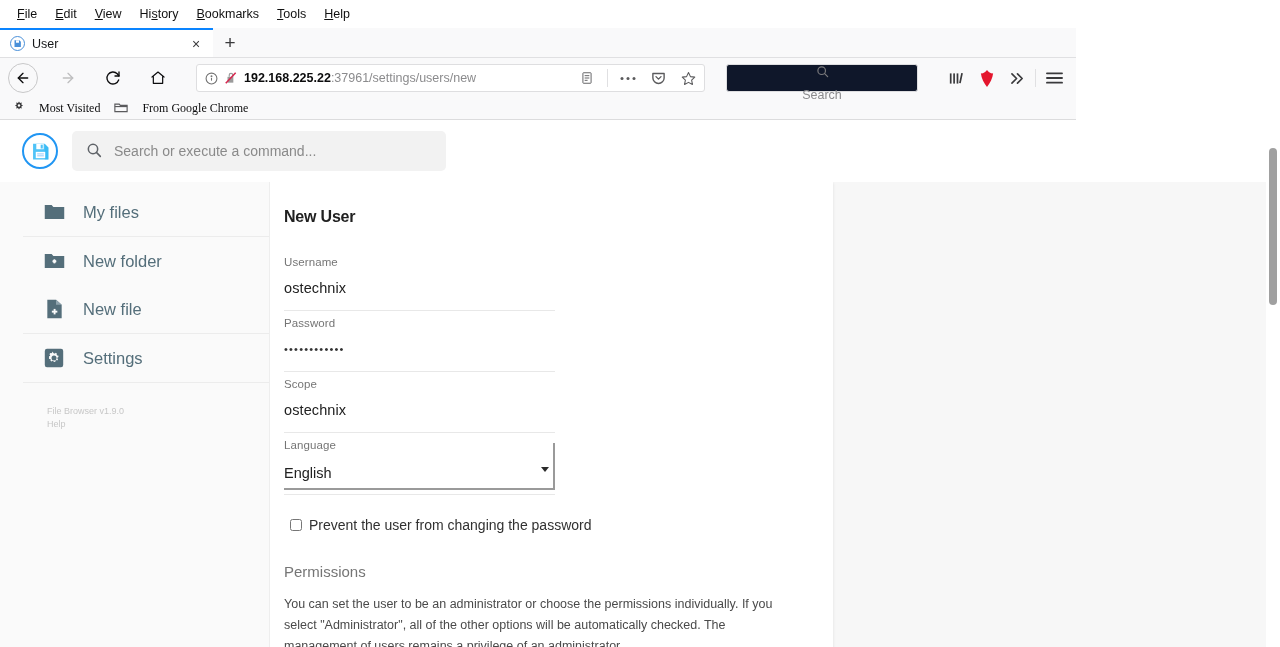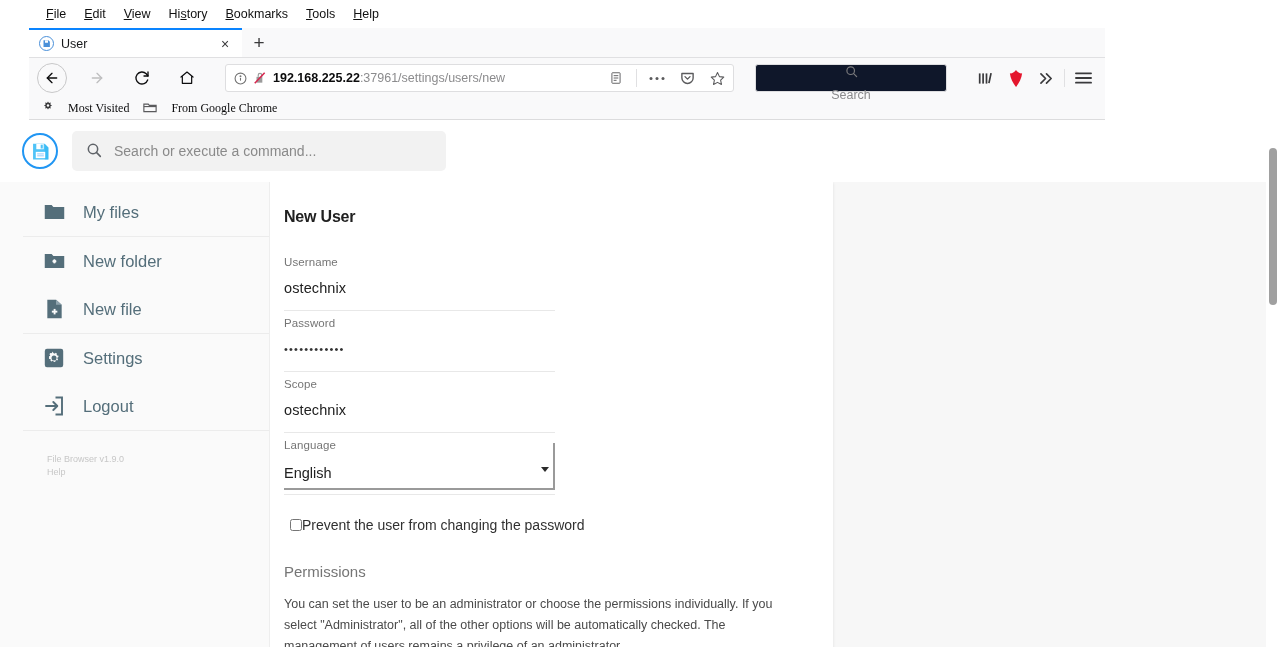--- a/index.html
+++ b/index.html
@@ -5,21 +5,21 @@
   * { box-sizing: border-box; margin: 0; padding: 0; }
   html, body {
     width: 1280px; height: 647px;
     overflow: hidden;
     background: #ffffff;
     font-family: "Liberation Sans", sans-serif;
     -webkit-font-smoothing: antialiased;
   }
 
   
-  .browser { width: 1076px; background: #f9f9fa; margin-left: 29px; }
+  .browser { width: 1076px; background: #f9f9fa; }
 
   .menubar {
     height: 28px; display: flex; align-items: center;
     padding-left: 8px; background: #ffffff;
     font-size: 12.5px; color: #111;
   }
   .menubar .mi {
     padding: 4px 9px; cursor: default; white-space: nowrap;
   }
   .menubar .mi u { text-decoration: underline; }
@@ -181,21 +181,21 @@
     border-left: 4px solid transparent; border-right: 4px solid transparent;
     border-top: 5px solid #2b2b2b;
   }
   .sel-frame {
     position: absolute; left: 0; top: -17px; width: 271px; height: 47px;
     border-right: 2px solid #9a9a9a; border-bottom: 2px solid #9a9a9a;
     pointer-events: none;
   }
 
   .checkrow {
-    display: flex; align-items: center; 
+    display: flex; align-items: center; gap: 7px;
     margin: 22px 0 0 6px; font-size: 14px; color: #313131;
   }
   .checkrow input[type=checkbox] {
     width: 12px; height: 12px; margin: 0;
   }
 
   .section-title {
     font-size: 15px; color: #757575; margin: 30px 0 14px 0; font-weight: normal;
   }
   .section-desc {
@@ -443,30 +443,20 @@
         <div class="nav-item">
           <span class="ic">
             <svg width="20" height="20" viewBox="0 0 20 20">
                 <rect x="0.8" y="0.8" width="18.4" height="18.4" rx="2.2" fill="#546e7a"></rect>
                 <path d="M10 5.4l1 0.2 0.7-0.8 1.3 0.9-0.4 1 0.6 0.8 1.1 0 0.2 1.6-1 0.4-0.2 1 0.8 0.7-0.9 1.3-1-0.4-0.8 0.6 0 1.1-1.6 0.2-0.4-1-1-0.2-0.7 0.8-1.3-0.9 0.4-1-0.6-0.8-1.1 0L5 8.3l1-0.4 0.2-1-0.8-0.7 0.9-1.3 1 0.4 0.8-0.6 0-1.1z" fill="#fafafa"></path>
                 <circle cx="10" cy="10" r="2.5" fill="#546e7a"></circle>
               </svg>
           </span>
           <span>Settings</span>
         </div>
-        <div class="nav-item">
-          <span class="ic">
-            <svg width="20" height="20" viewBox="0 0 20 20" fill="none" stroke="#546e7a" stroke-width="1.9">
-                <path d="M11.5 1.5h6.5v17h-6.5"></path>
-                <line x1="2" y1="10" x2="13" y2="10" stroke-linecap="round"></line>
-                <polyline points="9.3 6 13.3 10 9.3 14" stroke-linecap="round" stroke-linejoin="round"></polyline>
-              </svg>
-          </span>
-          <span>Logout</span>
-        </div>
       </div>
 
       <div class="credits">
         <div>File Browser v1.9.0</div>
         <a href="#">Help</a>
       </div>
     </div>
 
     <div class="main">
       <div class="card">

